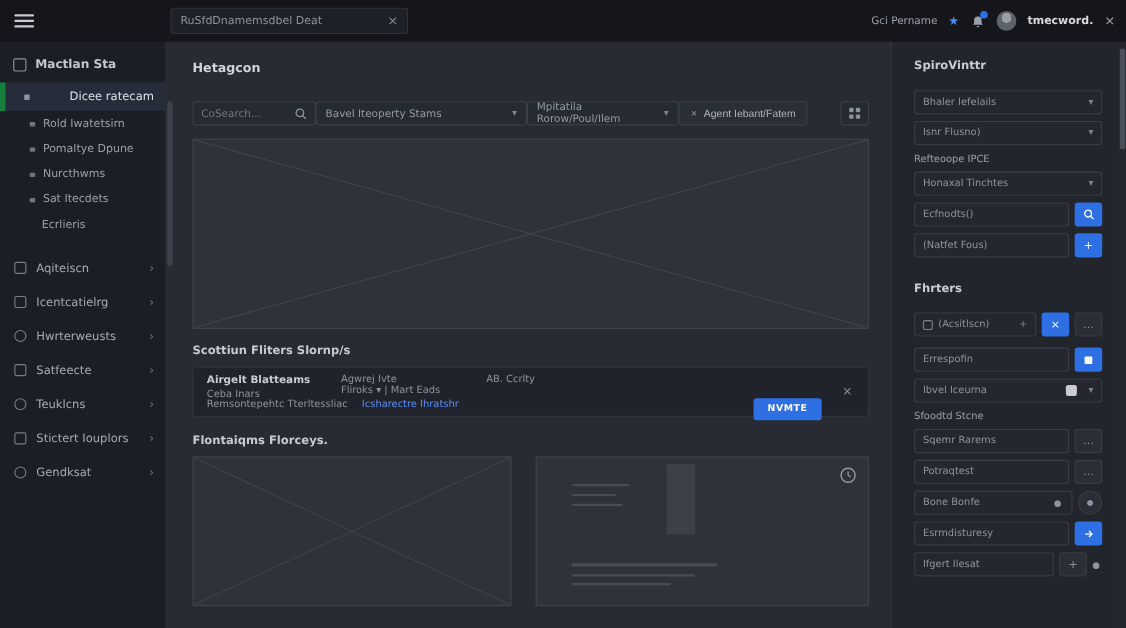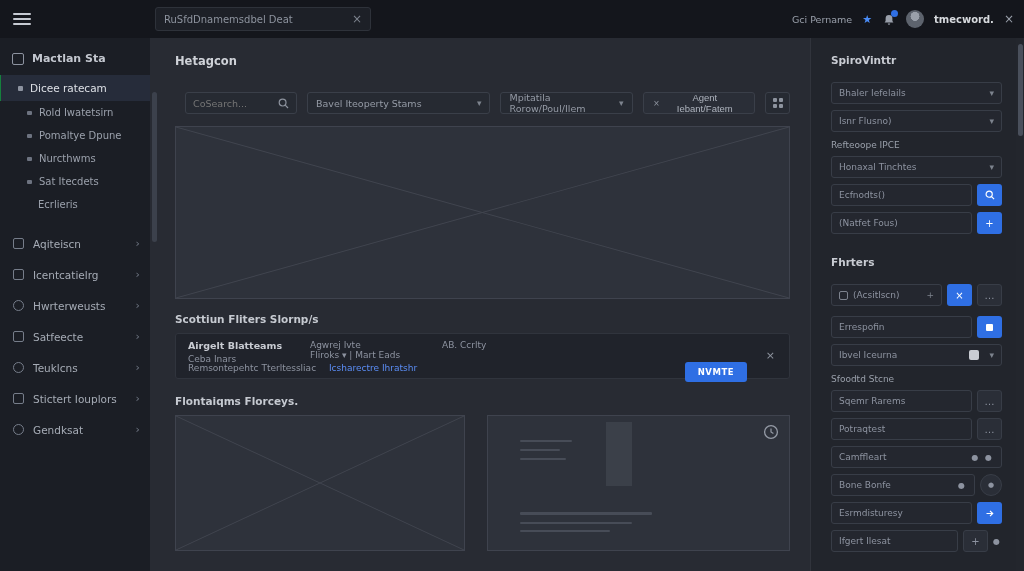--- a/index.html
+++ b/index.html
@@ -29,35 +29,35 @@
   .body-row{flex:1;display:flex;min-height:0;}
   .sidebar{width:150px;flex:0 0 150px;background:#1b1e25;padding-top:6px;}
   .main{flex:1;min-width:0;background:#282b33;padding:12px 20px 0 25px;position:relative;}
   .rightbar{width:206px;flex:0 0 206px;background:#22252c;border-left:1px solid #31343c;padding:14px 14px 0 20px;}
   .scroll-edge{width:8px;flex:0 0 8px;background:#23262d;position:relative;}
   .scroll-thumb{position:absolute;left:1.5px;width:5px;border-radius:3px;background:#4a505c;}
 
   
   .sb-header{display:flex;align-items:center;gap:8px;padding:8px 12px 10px;color:#c3c7cf;font-size:11px;font-weight:bold;}
   .sq-ic{width:12px;height:12px;border:1.5px solid #8d93a0;border-radius:2px;flex:0 0 12px;}
-  .sb-selected{background:#262c3a;border-left:1px solid #15803d;display:flex;align-items:center;gap:7px;
-    padding:7px 10px 7px 17px;color:#dde0e6;font-size:10.5px;cursor:pointer;}
+  .sb-selected{background:#262c3a;border-left:5px solid #15803d;display:flex;align-items:center;gap:7px;
+    padding:7px 10px 7px 17px;color:#dde0e6;font-size:10.5px;cursor:pointer;justify-content:space-between;}
   .mini-dot{width:5px;height:5px;background:#8d93a0;border-radius:1px;flex:0 0 5px;}
   .sb-sub{display:flex;align-items:center;gap:7px;padding:6px 10px 6px 27px;font-size:10px;color:#9ba1ac;cursor:pointer;}
   .sb-sub .mini-dot{background:#6d7380;width:4px;height:4px;}
   .sb-sub.noicon{padding-left:38px;}
   .sb-group2{margin-top:12px;}
   .sb-menu{display:flex;align-items:center;gap:9px;padding:9px 10px 9px 13px;font-size:10.5px;color:#a6acb6;cursor:pointer;}
   .mi{width:11px;height:11px;border:1.3px solid #767d8a;border-radius:2px;flex:0 0 11px;}
   .mi.round{border-radius:50%;}
   .sb-menu .chev{margin-left:auto;color:#707784;font-size:11px;}
 
   
   .page-title{font-size:11.5px;color:#cfd2d8;font-weight:bold;margin:4px 0 24px;}
-  .toolbar{display:flex;gap:10px;align-items:flex-end;margin-bottom:12px;margin-left:10px;}
+  .toolbar{display:flex;align-items:flex-end;margin-bottom:12px;}
   .tb-search{width:112px;height:22px;background:#262a32;border:1px solid #3a3f49;border-radius:3px;
     display:flex;align-items:center;padding:0 7px;}
   .tb-search input{flex:1;min-width:0;background:transparent;border:none;outline:none;font:inherit;font-size:9.5px;color:#8d939e;}
   .tb-select{height:22px;background:#262a32;border:1px solid #3a3f49;border-radius:3px;display:flex;
     align-items:center;padding:0 8px;font-size:9.5px;color:#959ba6;cursor:pointer;}
   .tb-select .chev{margin-left:auto;padding-left:12px;color:#7d838e;font-size:9px;}
   .w1{width:192px;}.w2{width:138px;}
   .tb-btn{height:22px;background:#2a2e37;border:1px solid #3a3f49;border-radius:3px;display:flex;
     align-items:center;gap:6px;padding:0 10px;font-size:9.5px;color:#aeb4be;cursor:pointer;}
   .tb-btn .x{font-size:10px;color:#8d939e;}
@@ -381,26 +381,20 @@
         <button class="rb-btn gray">…</button>
       </div>
       <div class="rb-row">
         <div class="rb-box">
           <span>Potraqtest</span>
         </div>
         <button class="rb-btn gray">…</button>
       </div>
       <div class="rb-row">
         <div class="rb-box">
-          <span>Camffleart</span>
-          <span class="dots">● ●</span>
-        </div>
-      </div>
-      <div class="rb-row">
-        <div class="rb-box">
           <span>Bone Bonfe</span>
           <span class="dots">●</span>
         </div>
         <button class="rb-btn gray" style="border-radius:50%;width:22px;flex:0 0 22px;font-size:7px;">●</button>
       </div>
       <div class="rb-row">
         <div class="rb-box">
           <span>Esrmdisturesy</span>
         </div>
         <button class="rb-btn">

